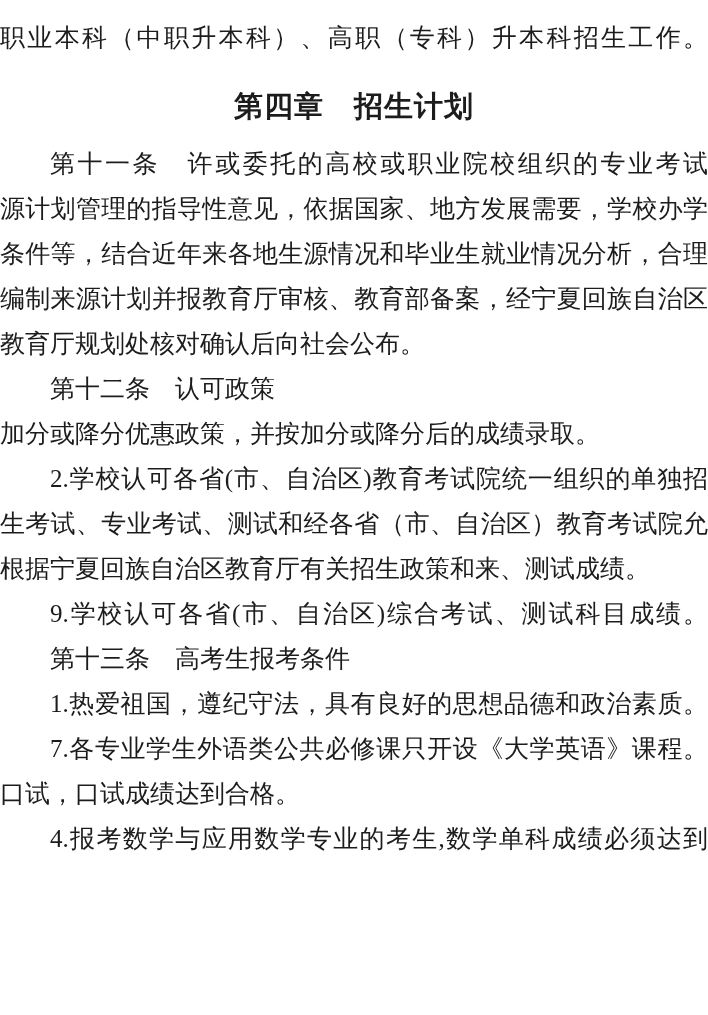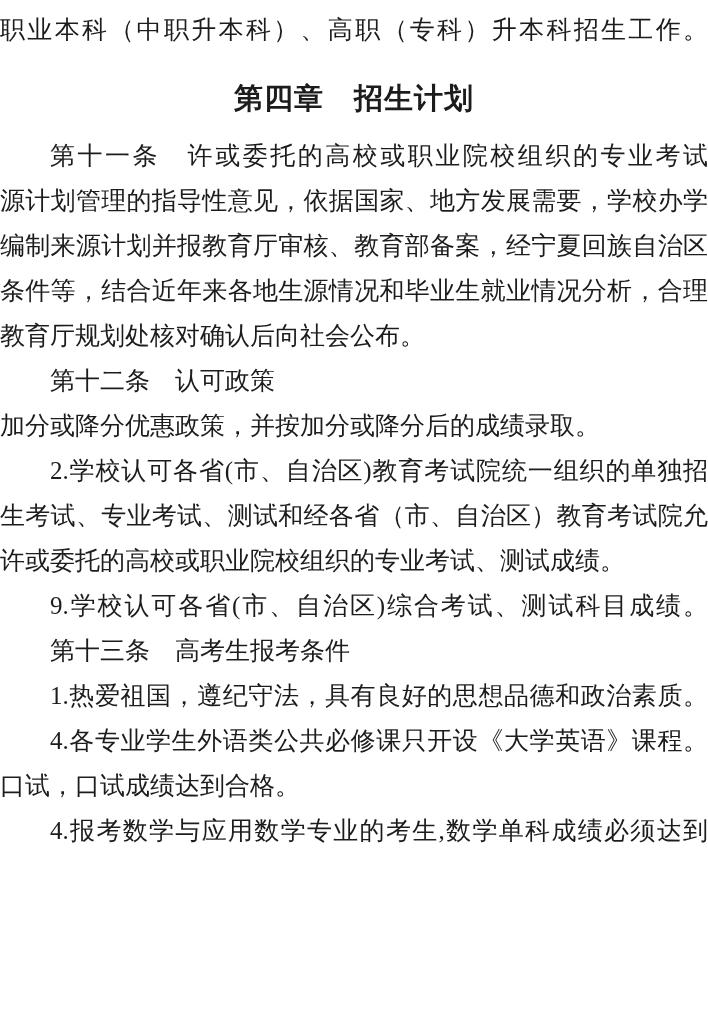--- a/index.html
+++ b/index.html
@@ -6,21 +6,21 @@
   body { background: #ffffff; }
   .page {
     position: relative;
     width: 708px;
     height: 1015px;
     margin: 0 auto;
     background: #ffffff;
     color: #1c1c1c;
     overflow: hidden;
     box-sizing: border-box;
-    padding-top: 7px;
+    padding-top: 15px;
     font-family: "Liberation Serif", "DejaVu Serif", serif;
     font-size: 25px;
   }
   .line {
     line-height: 45px;
     text-align: justify;
     text-justify: inter-character;
     text-align-last: justify;
     white-space: nowrap;
   }
@@ -44,38 +44,38 @@
 <body>
 
 <div class="page">
 
   <div class="line">职业本科（中职升本科）、高职（专科）升本科招生工作。</div>
 
   <div class="chapter-heading">第四章　招生计划</div>
 
   <div class="line indent">第十一条　许或委托的高校或职业院校组织的专业考试</div>
   <div class="line">源计划管理的指导性意见，依据国家、地方发展需要，学校办学</div>
+  <div class="line">条件等，结合近年来各地生源情况和毕业生就业情况分析，合理</div>
   <div class="line">编制来源计划并报教育厅审核、教育部备案，经宁夏回族自治区</div>
-  <div class="line">条件等，结合近年来各地生源情况和毕业生就业情况分析，合理</div>
   <div class="line plain">教育厅规划处核对确认后向社会公布。</div>
 
 
   <div class="line plain indent">第十二条　认可政策</div>
 
   <div class="line plain">加分或降分优惠政策，并按加分或降分后的成绩录取。</div>
 
   <div class="line indent">2.学校认可各省(市、自治区)教育考试院统一组织的单独招</div>
   <div class="line">生考试、专业考试、测试和经各省（市、自治区）教育考试院允</div>
-  <div class="line plain">许或委托的高校或职业院校组织的专业考试、测试成绩。</div>
+  <div class="line plain">根据宁夏回族自治区教育厅有关招生政策和来、测试成绩。</div>
 
   <div class="line indent">9.学校认可各省(市、自治区)综合考试、测试科目成绩。</div>
 
   <div class="line plain indent">第十三条　高考生报考条件</div>
 
   <div class="line indent">1.热爱祖国，遵纪守法，具有良好的思想品德和政治素质。</div>
 
-  <div class="line indent">4.各专业学生外语类公共必修课只开设《大学英语》课程。</div>
+  <div class="line indent">7.各专业学生外语类公共必修课只开设《大学英语》课程。</div>
 
   <div class="line plain">口试，口试成绩达到合格。</div>
 
   <div class="line indent">4.报考数学与应用数学专业的考生,数学单科成绩必须达到</div>
 
 </div>
 
 </body></html>

